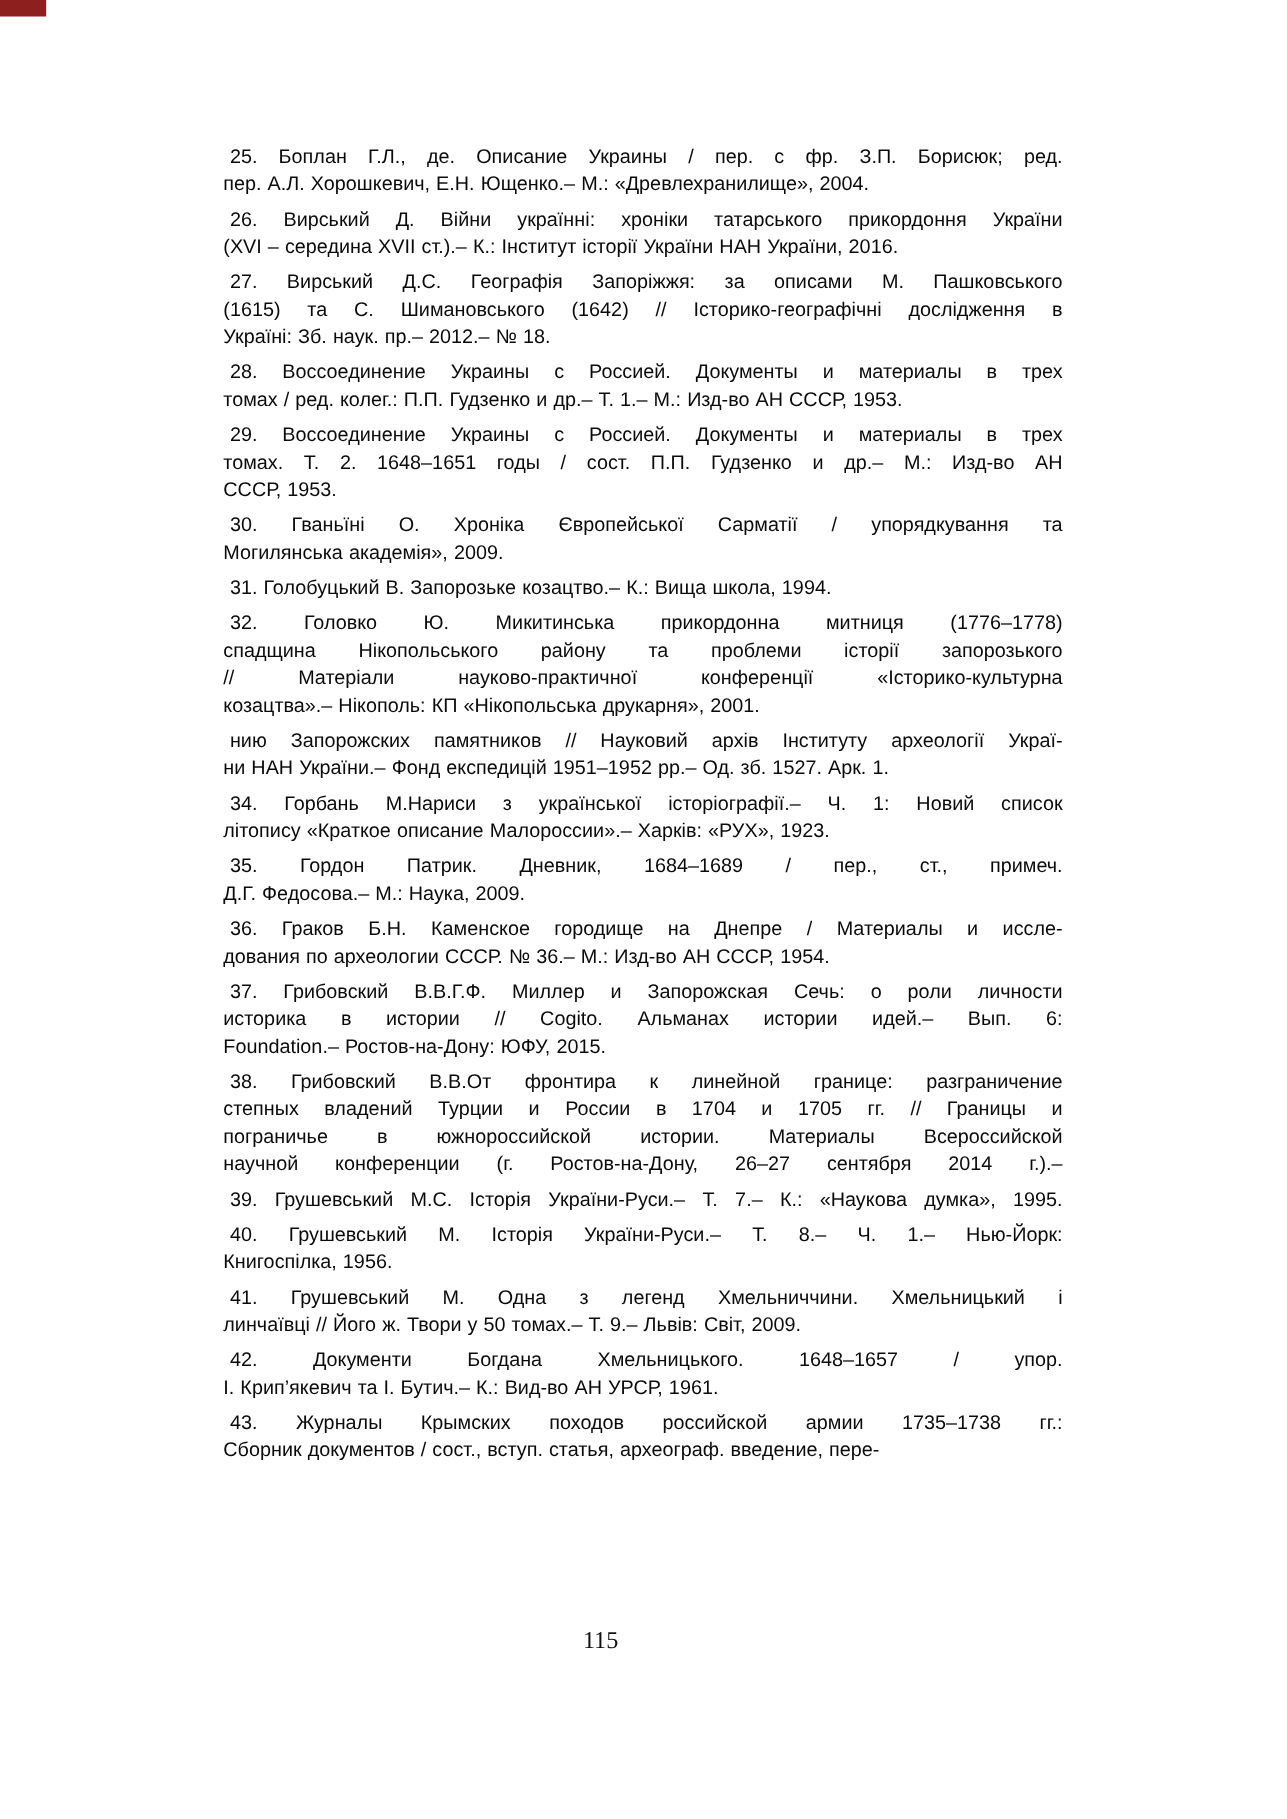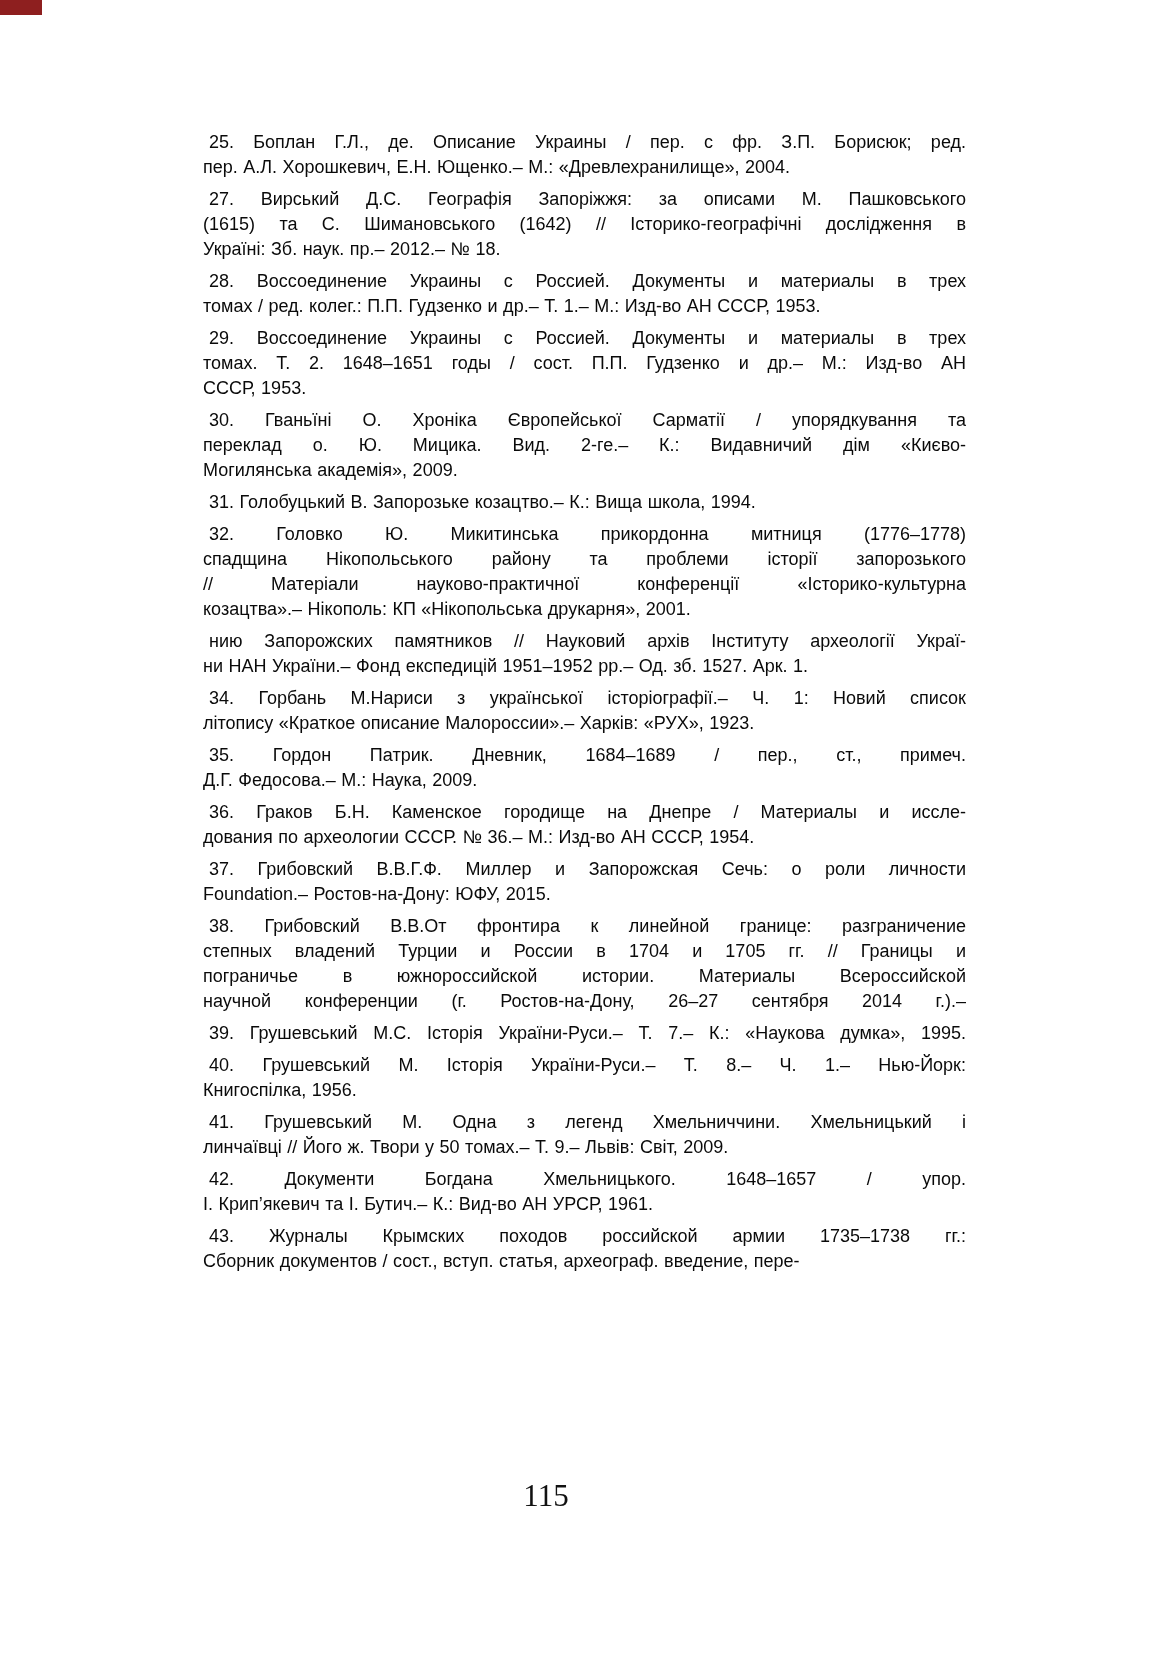--- a/index.html
+++ b/index.html
@@ -50,52 +50,55 @@
   .ref-para .ref-line:first-child {
     text-indent: 6px;
   }
   .page-number {
     position: absolute;
     left: 0;
     top: 1478px;
     width: 1092px;
     text-align: center;
     font-family: "Liberation Serif", "DejaVu Serif", serif;
-    font-size: 31px;
+    font-size: 22px;
     color: #111111;
   }
 </style>
 </head>
 <body>
 
 <div class="page">
   <div class="scan-artifact"></div>
 
   <div class="content" id="refList">
       <div class="ref-para">
         <div class="ref-line">25. Боплан Г.Л., де. Описание Украины / пер. с фр. З.П. Борисюк; ред.</div>
         <div class="ref-line last">пер. А.Л. Хорошкевич, Е.Н. Ющенко.– М.: «Древлехранилище», 2004.</div>
+      </div>
+      <div class="ref-para">
+        <div class="ref-line">26. Вирський Д. Війни українні: хроніки татарського прикордоння України</div>
+        <div class="ref-line last">(XVI – середина XVII ст.).– К.: Інститут історії України НАН України, 2016.</div>
       </div>
       <div class="ref-para">
         <div class="ref-line">27. Вирський Д.С. Географія Запоріжжя: за описами М. Пашковського</div>
         <div class="ref-line">(1615) та С. Шимановського (1642) // Історико-географічні дослідження в</div>
         <div class="ref-line last">Україні: Зб. наук. пр.– 2012.– № 18.</div>
       </div>
       <div class="ref-para">
         <div class="ref-line">28. Воссоединение Украины с Россией. Документы и материалы в трех</div>
         <div class="ref-line last">томах / ред. колег.: П.П. Гудзенко и др.– Т. 1.– М.: Изд-во АН СССР, 1953.</div>
       </div>
       <div class="ref-para">
         <div class="ref-line">29. Воссоединение Украины с Россией. Документы и материалы в трех</div>
         <div class="ref-line">томах. Т. 2. 1648–1651 годы / сост. П.П. Гудзенко и др.– М.: Изд-во АН</div>
         <div class="ref-line last">СССР, 1953.</div>
       </div>
       <div class="ref-para">
         <div class="ref-line">30. Гваньїні О. Хроніка Європейської Сарматії / упорядкування та</div>
-        <div class="ref-line">переклад о. Ю. Мицика. Вид. 2-ге.– К.: Видавничий дім «Києво-</div>
         <div class="ref-line last">Могилянська академія», 2009.</div>
       </div>
       <div class="ref-para">
         <div class="ref-line last">31. Голобуцький В. Запорозьке козацтво.– К.: Вища школа, 1994.</div>
       </div>
       <div class="ref-para">
         <div class="ref-line">32. Головко Ю. Микитинська прикордонна митниця (1776–1778)</div>
         <div class="ref-line">спадщина Нікопольського району та проблеми історії запорозького</div>
         <div class="ref-line">// Матеріали науково-практичної конференції «Історико-культурна</div>
         <div class="ref-line last">козацтва».– Нікополь: КП «Нікопольська друкарня», 2001.</div>
@@ -111,20 +114,21 @@
       <div class="ref-para">
         <div class="ref-line">35. Гордон Патрик. Дневник, 1684–1689 / пер., ст., примеч.</div>
         <div class="ref-line last">Д.Г. Федосова.– М.: Наука, 2009.</div>
       </div>
       <div class="ref-para">
         <div class="ref-line">36. Граков Б.Н. Каменское городище на Днепре / Материалы и иссле-</div>
         <div class="ref-line last">дования по археологии СССР. № 36.– М.: Изд-во АН СССР, 1954.</div>
       </div>
       <div class="ref-para">
         <div class="ref-line">37. Грибовский В.В.Г.Ф. Миллер и Запорожская Сечь: о роли личности</div>
+        <div class="ref-line">историка в истории // Cogito. Альманах истории идей.– Вып. 6:</div>
         <div class="ref-line last">Foundation.– Ростов-на-Дону: ЮФУ, 2015.</div>
       </div>
       <div class="ref-para">
         <div class="ref-line">38. Грибовский В.В.От фронтира к линейной границе: разграничение</div>
         <div class="ref-line">степных владений Турции и России в 1704 и 1705 гг. // Границы и</div>
         <div class="ref-line">пограничье в южнороссийской истории. Материалы Всероссийской</div>
         <div class="ref-line">научной конференции (г. Ростов-на-Дону, 26–27 сентября 2014 г.).–</div>
       </div>
       <div class="ref-para">
         <div class="ref-line justify-all">39. Грушевський М.С. Історія України-Руси.– Т. 7.– К.: «Наукова думка», 1995.</div>

